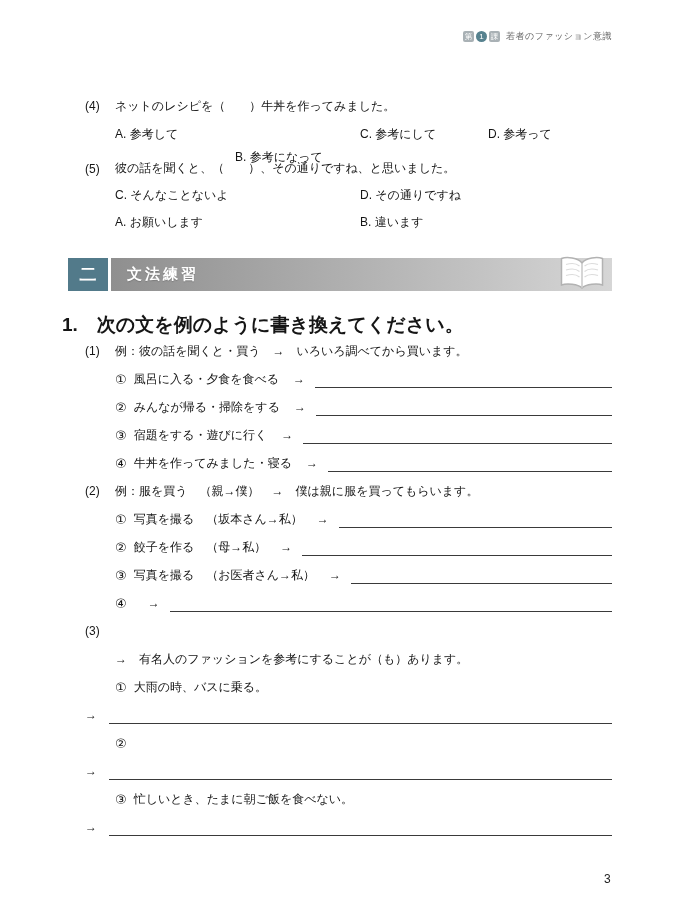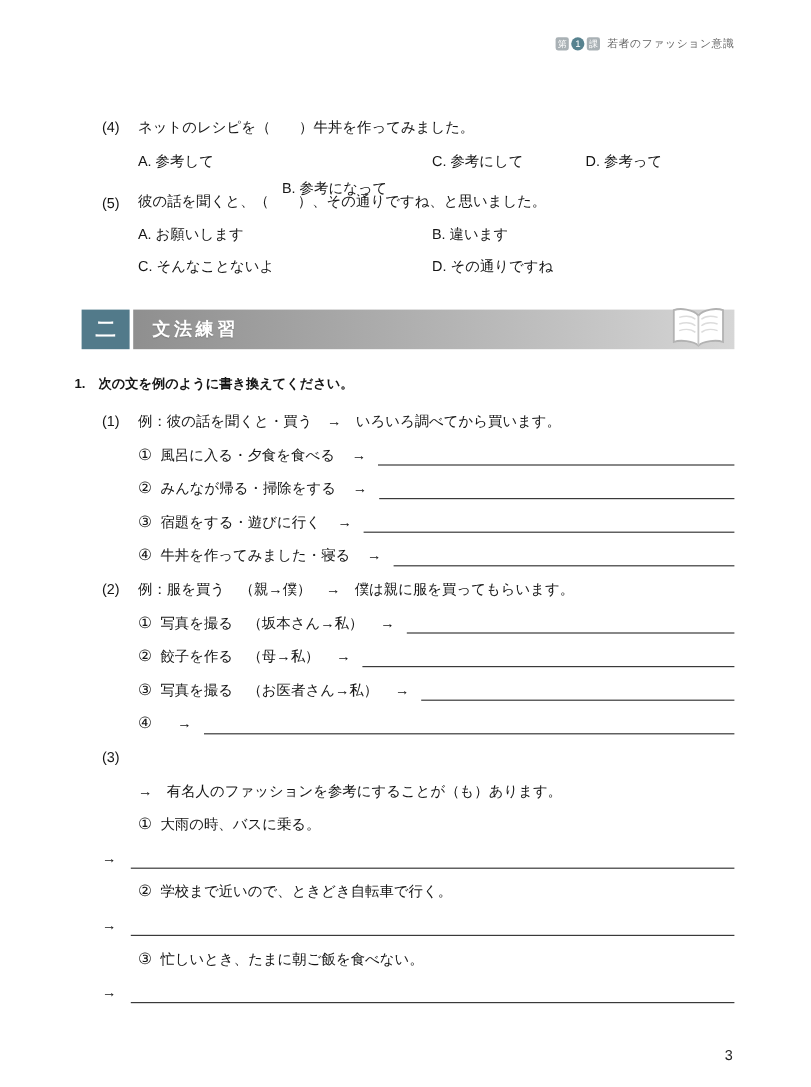--- a/index.html
+++ b/index.html
@@ -53,21 +53,21 @@
   }
   .sec-title {
     color:#fff; font-weight:bold; font-size:15px; letter-spacing:3px;
     margin-left:16px; text-shadow:0 1px 1px rgba(0,0,0,0.18);text-align:right;
   }
   .book-icon { position:absolute; right:6px; top:-4px; line-height:0; }
 
   
   #instruction {
     position:absolute; top:312px; left:62px;
-    font-weight:bold; font-size:11px;
+    font-weight:bold; font-size:19px;
   }
 
   
   .g-row.item { padding-left:30px; }
   .circ { margin-right:7px; font-size:13px; flex:none; }
   .arrow { margin:0 10px 0 14px; flex:none; }
   .arrow-lead { margin-right:12px; flex:none; }
   .blank {
     flex:1; height:17px;
     border-bottom:1px solid #3a3a3a;
@@ -98,26 +98,26 @@
     <span>D. 参考って</span>
   </div>
 </section>
 
 <section class="block q5" style="top:155px;">
   <div class="q-row">
     <span class="q-num">(5)</span>
     <span>彼の話を聞くと、（　　）、その通りですね、と思いました。</span>
   </div>
   <div class="opt-row">
+    <span class="opt-w">C. そんなことないよ</span>
+    <span>D. その通りですね</span>
+  </div>
+  <div class="opt-row">
     <span class="opt-w">A. お願いします</span>
     <span>B. 違います</span>
-  </div>
-  <div class="opt-row">
-    <span class="opt-w">C. そんなことないよ</span>
-    <span>D. その通りですね</span>
   </div>
 </section>
 
 <div id="section-bar">
   <div class="sec-num">
     <span>二</span>
   </div>
   <div class="sec-bar">
     <span class="sec-title">文法練習</span>
     <span class="book-icon">
@@ -205,21 +205,20 @@
   <div class="g-row item">
     <span class="circ">①</span>
     <span>大雨の時、バスに乗る。</span>
   </div>
   <div class="g-row answer">
     <span class="arrow-lead">→</span>
     <span class="blank"></span>
   </div>
   <div class="g-row item">
     <span class="circ">②</span>
-    <span>学校まで近いので、ときどき自転車で行く。</span>
   </div>
   <div class="g-row answer">
     <span class="arrow-lead">→</span>
     <span class="blank"></span>
   </div>
   <div class="g-row item">
     <span class="circ">③</span>
     <span>忙しいとき、たまに朝ご飯を食べない。</span>
   </div>
   <div class="g-row answer">

